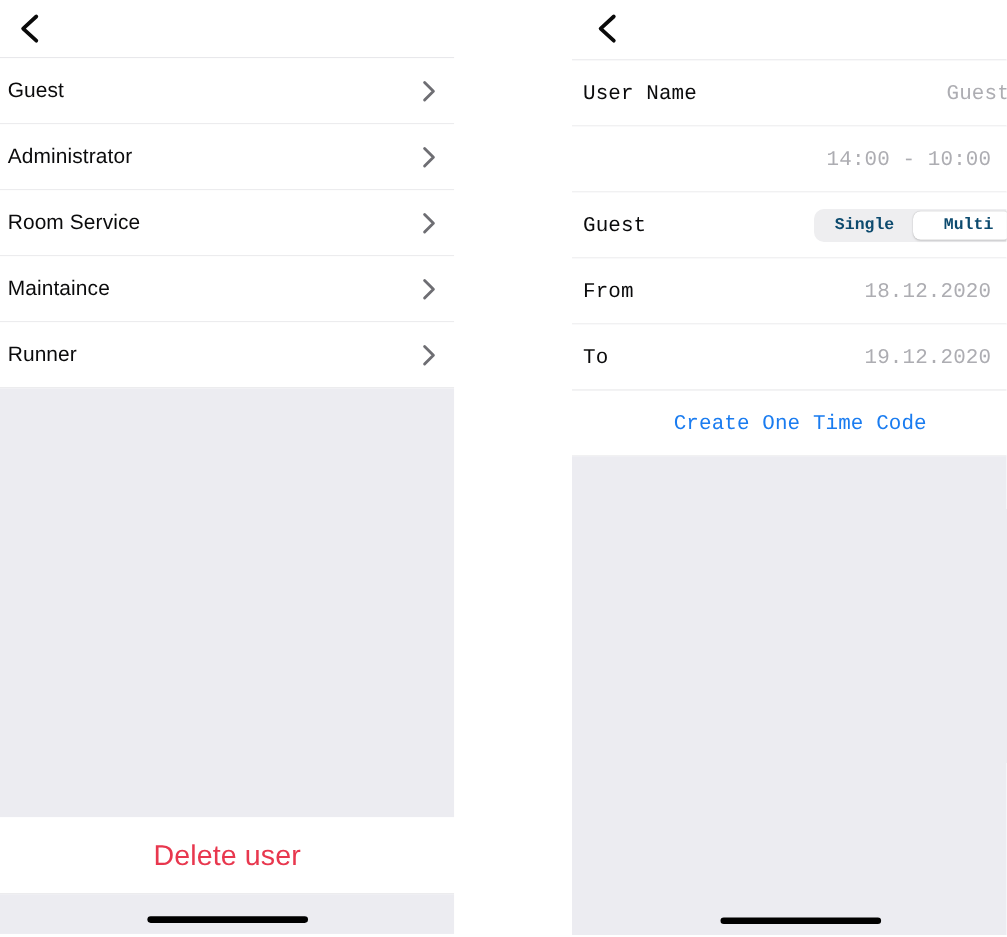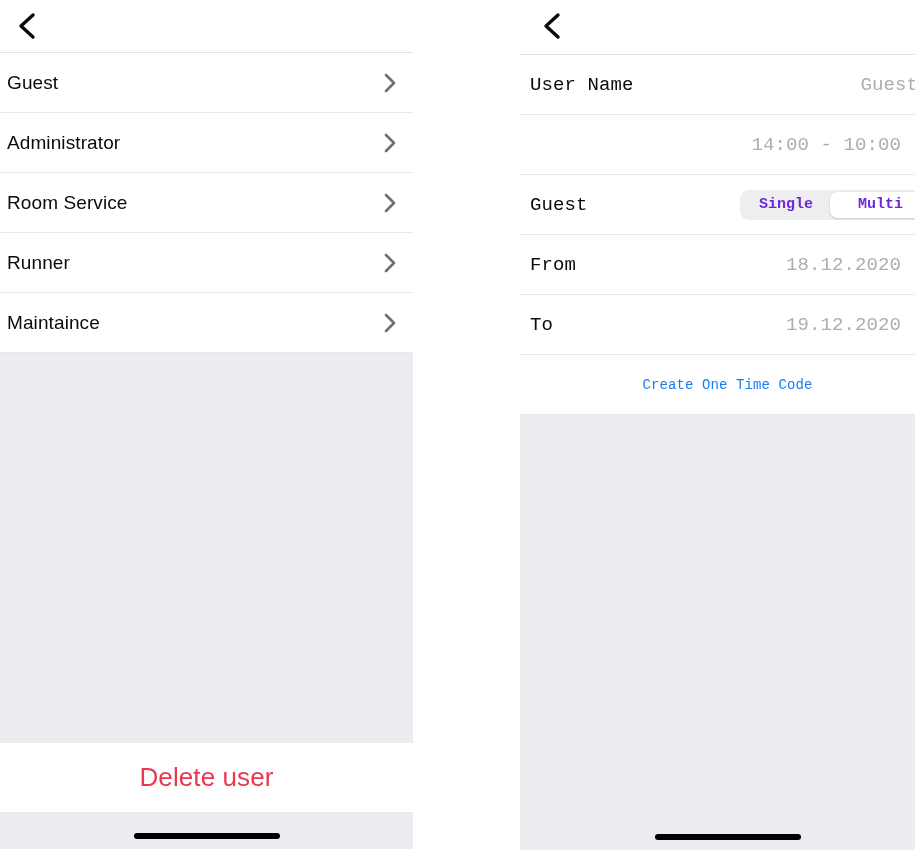--- a/index.html
+++ b/index.html
@@ -99,21 +99,21 @@
     background: #eeeef0;
     border-radius: 9px;
     padding: 2px;
     margin-right: 13px;
     height: 30px;
     box-sizing: border-box;
   }
   .seg {
     font-size: 15px;
     font-weight: bold;
-    color: #6d28d9;
+    color: #0c4a6e;
     padding: 0 17px;
     height: 26px;
     line-height: 26px;
     border-radius: 7px;
     text-align: center;
     cursor: pointer;
     white-space: nowrap;
   }
   .seg.selected {
     background: #ffffff;
@@ -126,21 +126,21 @@
     height: 60px;
     background: #ffffff;
     border-bottom: 1px solid #e8e8ea;
     display: flex;
     align-items: center;
     justify-content: center;
     box-sizing: border-box;
     cursor: pointer;
   }
   .action-link {
-    font-size: 14px;
+    font-size: 19px;
     color: #1a7cf0;
     letter-spacing: 0.1px;
   }
   .action-danger {
     font-size: 26px;
     color: #e8374e;
     letter-spacing: 0.1px;
   }
 
   
@@ -213,32 +213,32 @@
     <span class="row-right">
       <span class="chev-cell">
         <svg width="14" height="22" viewBox="0 0 14 22" aria-hidden="true">
           <polyline points="3,3 11,11 3,19" fill="none" stroke="#6e6e73" stroke-width="2.6" stroke-linecap="round" stroke-linejoin="round"></polyline>
         </svg>
       </span>
     </span>
   </div>
 
   <div class="row">
+    <span class="row-label">Maintaince</span>
+    <span class="row-right">
+      <span class="chev-cell">
+        <svg width="14" height="22" viewBox="0 0 14 22" aria-hidden="true">
+          <polyline points="3,3 11,11 3,19" fill="none" stroke="#6e6e73" stroke-width="2.6" stroke-linecap="round" stroke-linejoin="round"></polyline>
+        </svg>
+      </span>
+    </span>
+  </div>
+
+  <div class="row">
     <span class="row-label">Runner</span>
-    <span class="row-right">
-      <span class="chev-cell">
-        <svg width="14" height="22" viewBox="0 0 14 22" aria-hidden="true">
-          <polyline points="3,3 11,11 3,19" fill="none" stroke="#6e6e73" stroke-width="2.6" stroke-linecap="round" stroke-linejoin="round"></polyline>
-        </svg>
-      </span>
-    </span>
-  </div>
-
-  <div class="row">
-    <span class="row-label">Maintaince</span>
     <span class="row-right">
       <span class="chev-cell">
         <svg width="14" height="22" viewBox="0 0 14 22" aria-hidden="true">
           <polyline points="3,3 11,11 3,19" fill="none" stroke="#6e6e73" stroke-width="2.6" stroke-linecap="round" stroke-linejoin="round"></polyline>
         </svg>
       </span>
     </span>
   </div>
 
   <div class="gray-fill" id="left-gray-1"></div>

